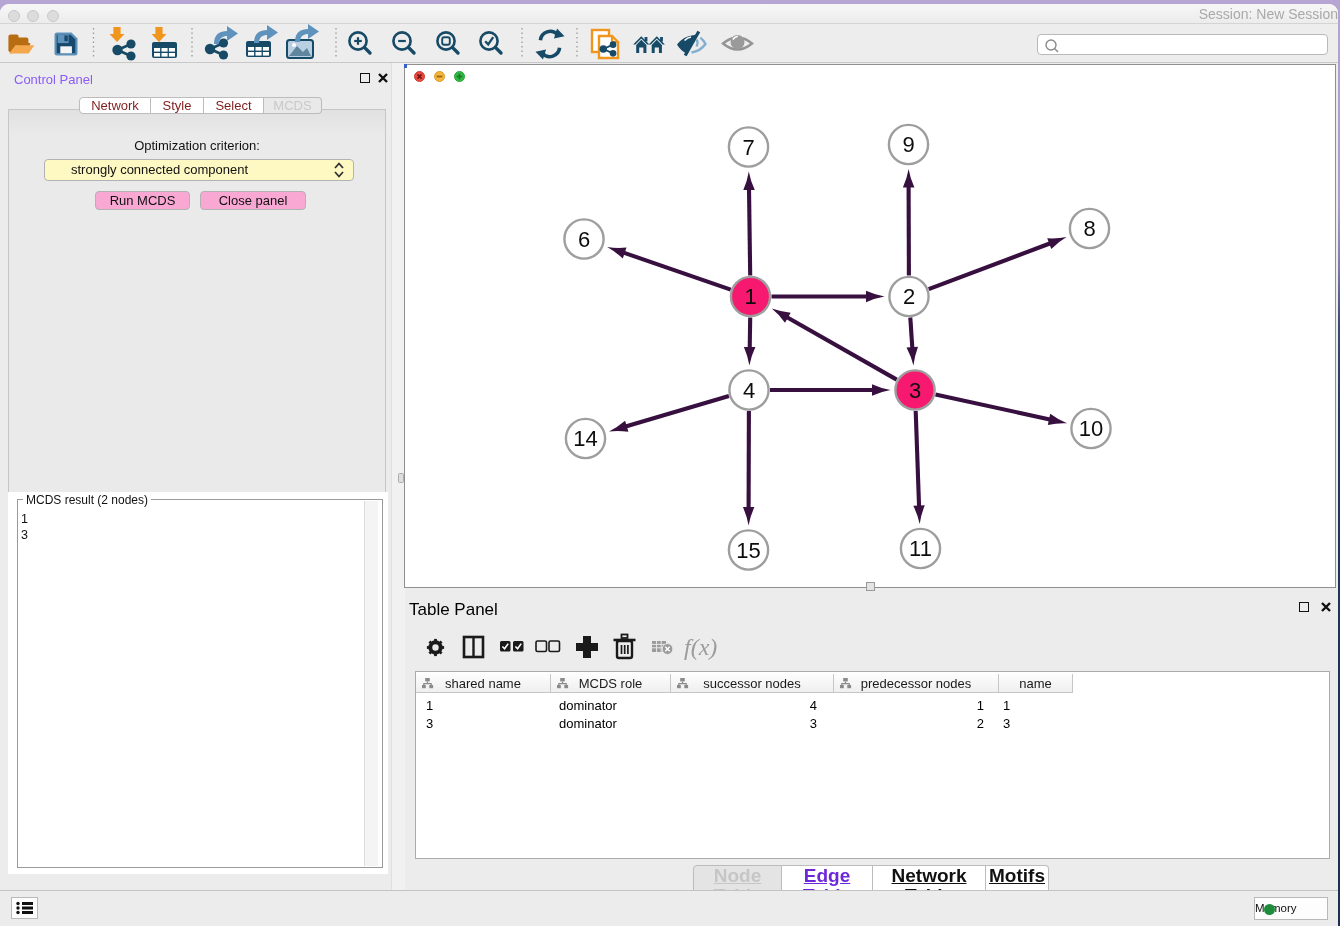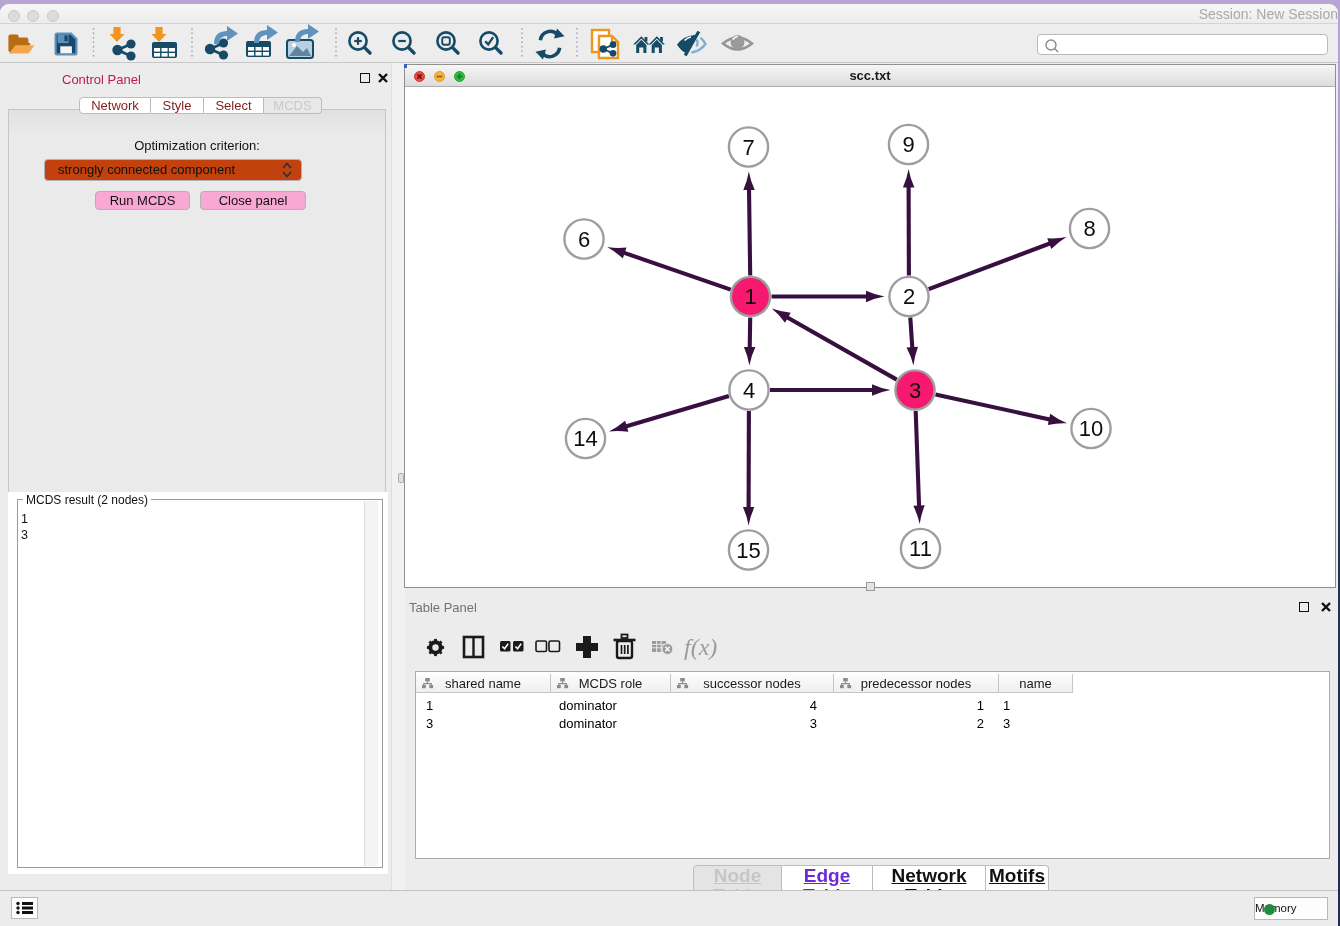--- a/index.html
+++ b/index.html
@@ -11,31 +11,31 @@
   background:linear-gradient(#f7f7f7,#ececec); border-bottom:1px solid #d4d4d4;
   text-align:right; font-size:14px; color:#a9a9a9; line-height:20px;
   border-radius:9px 9px 0 0; }
 .tl { position:absolute; top:6px; width:12px; height:12px; border-radius:50%;
   background:#dcdcdc; border:1px solid #c9c9c9; }
 #toolbar { left:0; top:24px; width:1338px; height:39px; background:#ededed;
   border-bottom:1px solid #c8c8c8; }
 #search { left:1037px; top:34px; width:291px; height:21px;
   background:#fff; border:1px solid #b9b9b9; border-radius:4px; }
 
-#cptitle { left:14px; top:72px; font-size:13px; color:#be185d;margin-left:48px; }
+#cptitle { left:14px; top:72px; font-size:13px; color:#8b5cf6; }
 .winbtn { position:absolute; }
 .tab { position:absolute; top:97px; height:17px; background:#fff;
   border:1px solid #bcbcbc; border-left:none; font-size:13px; color:#7f1d1d;
   text-align:center; line-height:16px; }
 #tabpanel { left:8px; top:109px; width:378px; height:765px;
   background:linear-gradient(#e1e1e1,#eaeaea 26px,#eaeaea); border:1px solid #c6c6c6; }
 #optlabel { left:0px; top:138px; width:394px; text-align:center; font-size:13px; color:#111; }
-#combo { left:44px; top:159px; width:258px; height:22px; background:#c2410c;
+#combo { left:44px; top:159px; width:310px; height:22px; background:#fef9c3;
   border:1px solid #b2b2b2; border-radius:4px; font-size:13px; color:#111;
-  line-height:20px; padding-left:13px; }
+  line-height:20px; padding-left:26px; }
 .btn { position:absolute; top:191px; height:19px; background:#f9a8d4;
   border:1px solid #b2b2b2; border-radius:4px; font-size:13px; color:#111;
   text-align:center; line-height:17px; }
 #mcdspanel { left:8px; top:492px; width:380px; height:382px; background:#fff; }
 #groupbox { left:17px; top:499px; width:366px; height:369px; border:1px solid #9a9a9a; }
 #grouplabel { left:23px; top:493px; background:#fff; padding:0 3px; font-size:12px; color:#111; }
 #mcdstext { left:21px; top:511px; font-size:12.5px; color:#111; line-height:16px; }
 #mcdsscroll { left:364px; top:501px; width:14px; height:365px; background:#f4f4f4;
   border-left:1px solid #dcdcdc; }
 
@@ -47,21 +47,21 @@
 #netframe { left:404px; top:64px; width:932px; height:524px; background:#fff;
   border:1px solid #8f8f8f; }
 #nettitle { left:0; top:0; width:100%; height:22px;
   background:linear-gradient(#f6f6f6,#dcdcdc); border-bottom:1px solid #aeaeae;
   text-align:center; font-size:13px; font-weight:bold; color:#1a1a1a; line-height:22px; }
 .mtl { position:absolute; top:5.5px; width:11px; height:11px; border-radius:50%; }
 #netresize { left:866px; top:582px; width:9px; height:9px; background:#e4e4e4;
   border:1px solid #9a9a9a; }
 #bluecorner { left:404px; top:64px; width:3px; height:4px; background:#3a5fc8; }
 
-#tptitle { left:409px; top:600px; font-size:13px; color:#737373; }
+#tptitle { left:409px; top:600px; font-size:17px; color:#000000; }
 #tablewhite { left:415px; top:671px; width:915px; height:188px; background:#fff;
   border:1px solid #ababab; }
 .th { position:absolute; top:674px; height:19px; background:linear-gradient(#fdfdfd,#efefef);
   border-right:1px solid #c6c6c6; border-bottom:1px solid #c6c6c6;
   font-size:13px; color:#1a1a1a; text-align:center; line-height:19px; }
 .cell { position:absolute; font-size:13px; color:#000; height:18px; line-height:18px; }
 .btab { position:absolute; top:865px; height:39px; border:1px solid #bcbcbc;
   border-left:none; font-size:19px; font-weight:bold; text-align:center; line-height:20px;text-decoration:underline; }
 
 #statusbar { left:0; top:890px; width:1338px; height:36px; background:#ececec;
@@ -196,21 +196,20 @@
 <div id="mcdspanel" class="abs"></div>
 <div id="groupbox" class="abs"></div>
 <div id="grouplabel" class="abs">MCDS result (2 nodes)</div>
 <div id="mcdstext" class="abs">1<br>3</div>
 <div id="mcdsscroll" class="abs"></div>
 
 <div id="vsplit" class="abs"></div>
 <div id="vhandle" class="abs"></div>
 
 <div id="netframe" class="abs">
-  <div id="nettitle" class="abs">scc.txt</div>
   <div class="mtl" style="left:9px;background:#ea4b41;border:1px solid #c93c33"></div>
   <div class="mtl" style="left:29px;background:#f5b63b;border:1px solid #d89c2b"></div>
   <div class="mtl" style="left:49px;background:#32bb43;border:1px solid #27a337"></div>
   <svg width="66" height="12" style="position:absolute;left:9px;top:5.5px">
     <path d="M3.4 3.4 L7.6 7.6 M7.6 3.4 L3.4 7.6" stroke="#7a1410" stroke-width="1.7"></path>
     <line x1="22.6" y1="5.5" x2="28.4" y2="5.5" stroke="#97641a" stroke-width="1.8"></line>
     <line x1="42.6" y1="5.5" x2="48.4" y2="5.5" stroke="#1b7a28" stroke-width="1.8"></line>
     <line x1="45.5" y1="2.6" x2="45.5" y2="8.4" stroke="#1b7a28" stroke-width="1.8"></line>
   </svg>
   <svg width="930" height="500" style="position:absolute;left:0;top:22px">

